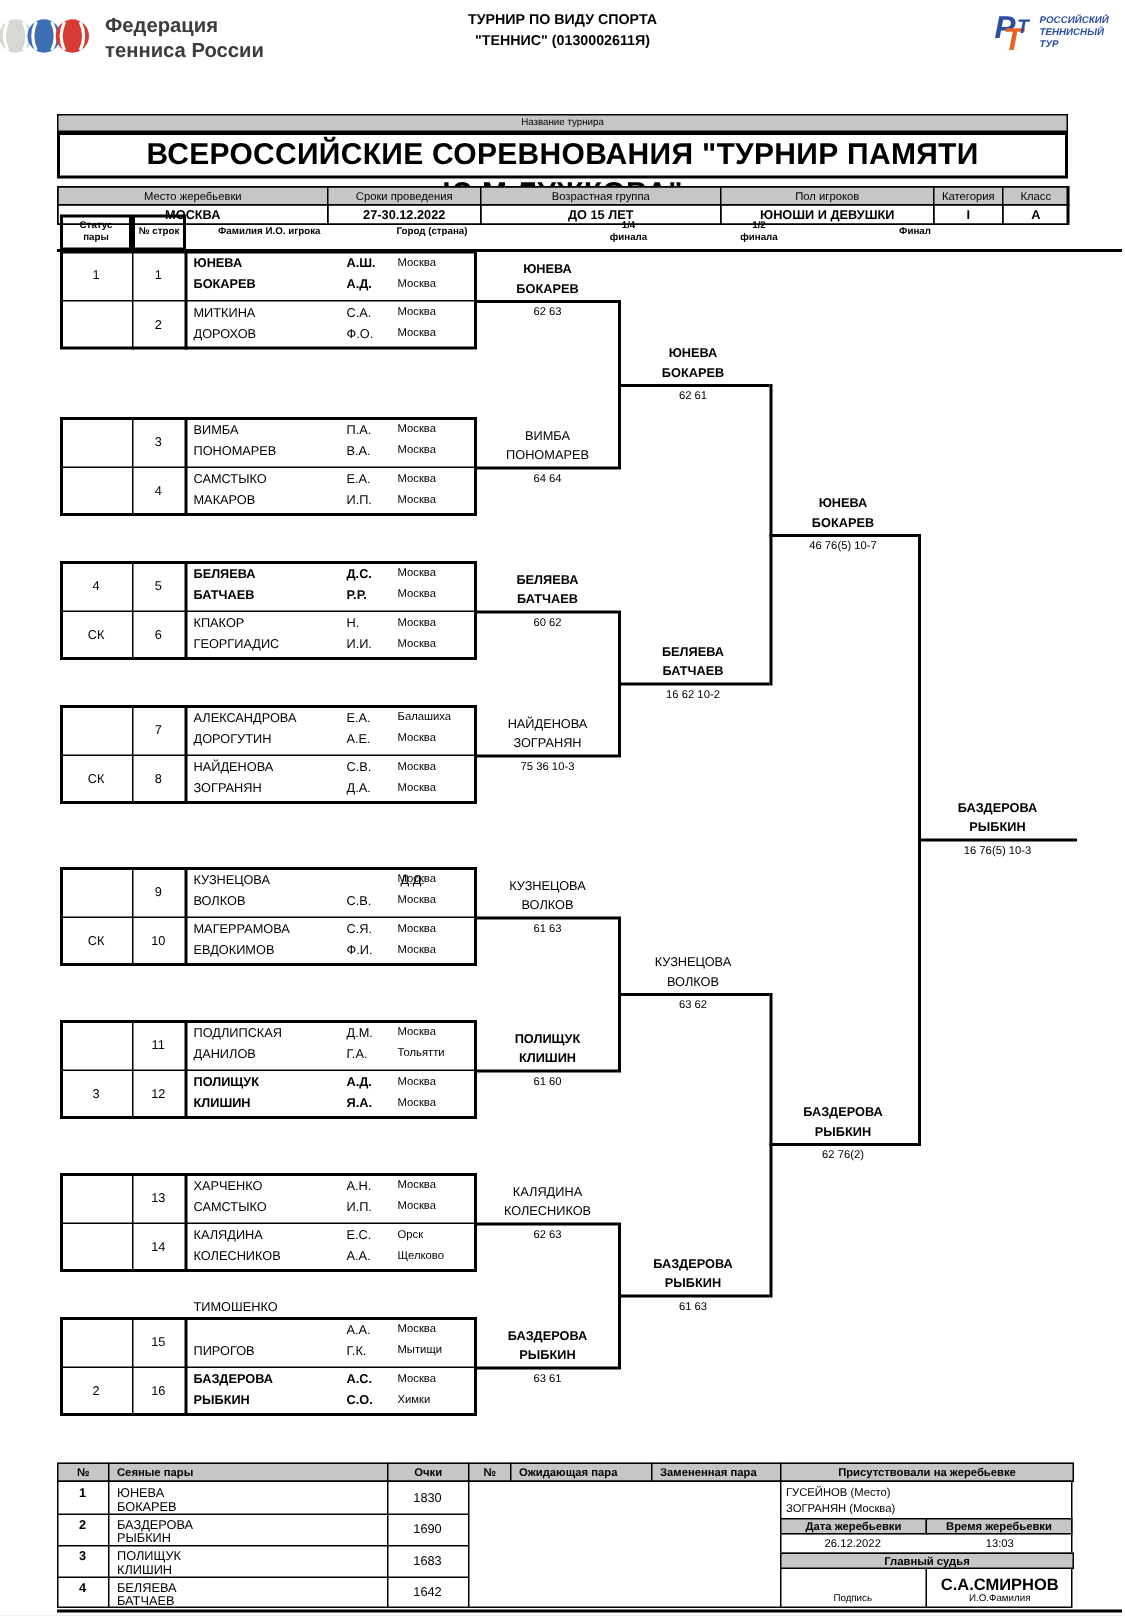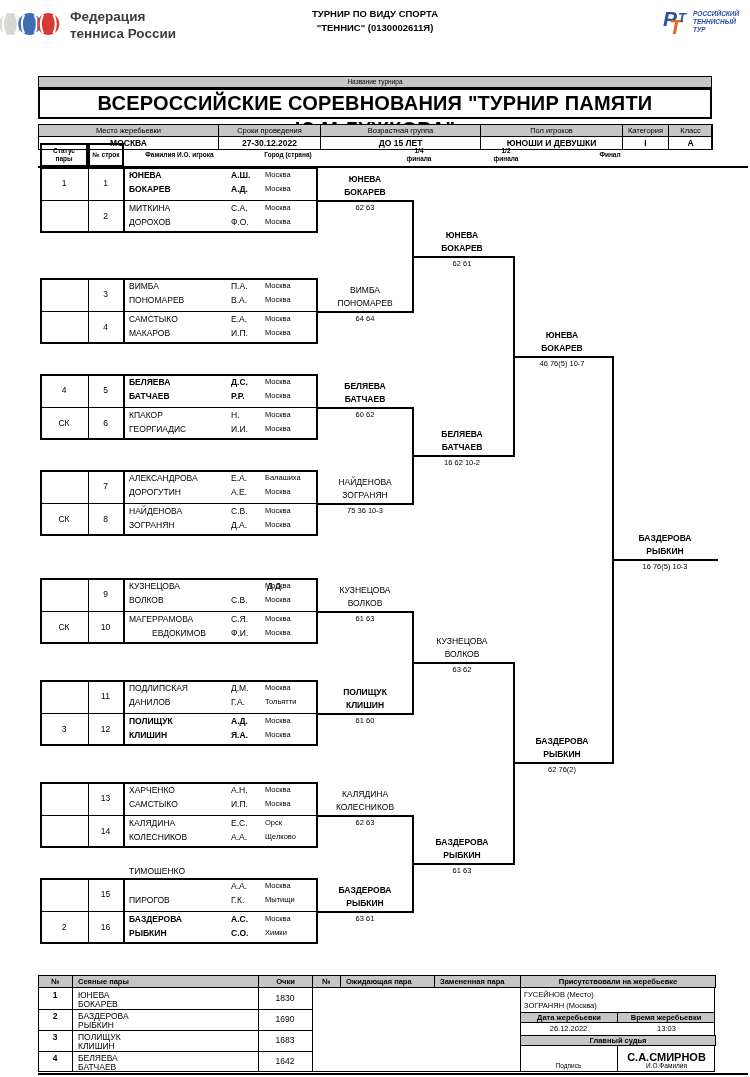--- a/index.html
+++ b/index.html
@@ -191,21 +191,21 @@
     <div class="abs f8" style="left: 231px; top: 581px; width: 33px; height: 12px; margin-left: 36px;">Д.Д.</div>
     <div class="abs f7" style="left: 265px; top: 581px; width: 52px; height: 12px;">Москва</div>
     <div class="abs f8" style="left: 129px; top: 595px; width: 100px; height: 12px;">ВОЛКОВ</div>
     <div class="abs f8" style="left: 231px; top: 595px; width: 33px; height: 12px;">С.В.</div>
     <div class="abs f7" style="left: 265px; top: 595px; width: 52px; height: 12px;">Москва</div>
     <div class="abs f8 flexc" style="left: 40px; top: 611px; width: 48px; height: 33px;">СК</div>
     <div class="abs f8 flexc" style="left: 88px; top: 611px; width: 35px; height: 33px;">10</div>
     <div class="abs f8" style="left: 129px; top: 614px; width: 100px; height: 12px;">МАГЕРРАМОВА</div>
     <div class="abs f8" style="left: 231px; top: 614px; width: 33px; height: 12px;">С.Я.</div>
     <div class="abs f7" style="left: 265px; top: 614px; width: 52px; height: 12px;">Москва</div>
-    <div class="abs f8" style="left: 129px; top: 628px; width: 100px; height: 12px; text-align: center;">ЕВДОКИМОВ</div>
+    <div class="abs f8" style="left: 129px; top: 628px; width: 100px; height: 12px;">ЕВДОКИМОВ</div>
     <div class="abs f8" style="left: 231px; top: 628px; width: 33px; height: 12px;">Ф.И.</div>
     <div class="abs f7" style="left: 265px; top: 628px; width: 52px; height: 12px;">Москва</div>
     <div class="abs box2" style="left: 40px; top: 680px; width: 278px; height: 66px;"></div>
     <div class="abs " style="left: 88px; top: 680px; width: 1px; height: 66px; background: rgb(0, 0, 0);"></div>
     <div class="abs " style="left: 123px; top: 680px; width: 2px; height: 66px; background: rgb(0, 0, 0);"></div>
     <div class="abs " style="left: 40px; top: 713px; width: 278px; height: 1px; background: rgb(0, 0, 0);"></div>
     <div class="abs f8 flexc" style="left: 40px; top: 680px; width: 48px; height: 33px;"></div>
     <div class="abs f8 flexc" style="left: 88px; top: 680px; width: 35px; height: 33px;">11</div>
     <div class="abs f8" style="left: 129px; top: 683px; width: 100px; height: 12px;">ПОДЛИПСКАЯ</div>
     <div class="abs f8" style="left: 231px; top: 683px; width: 33px; height: 12px;">Д.М.</div>

